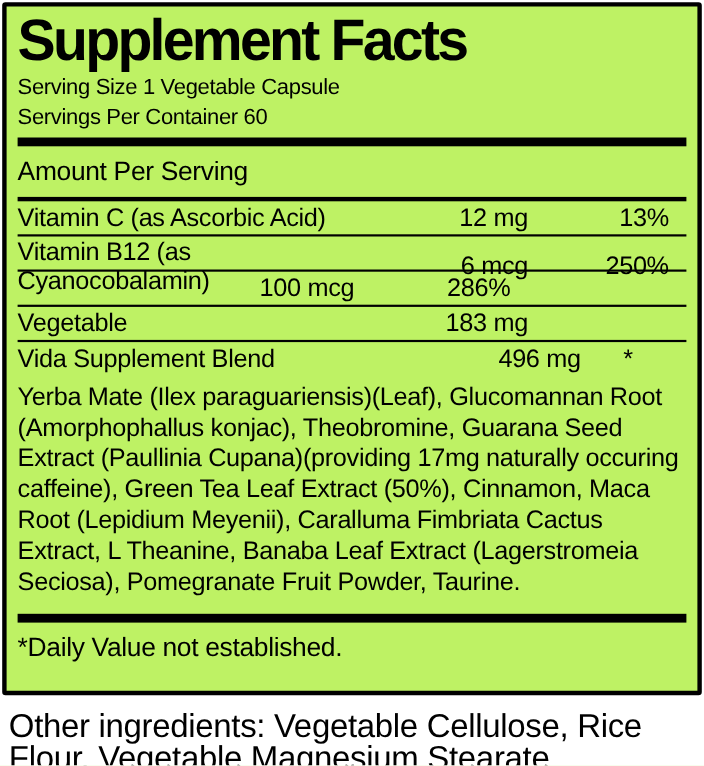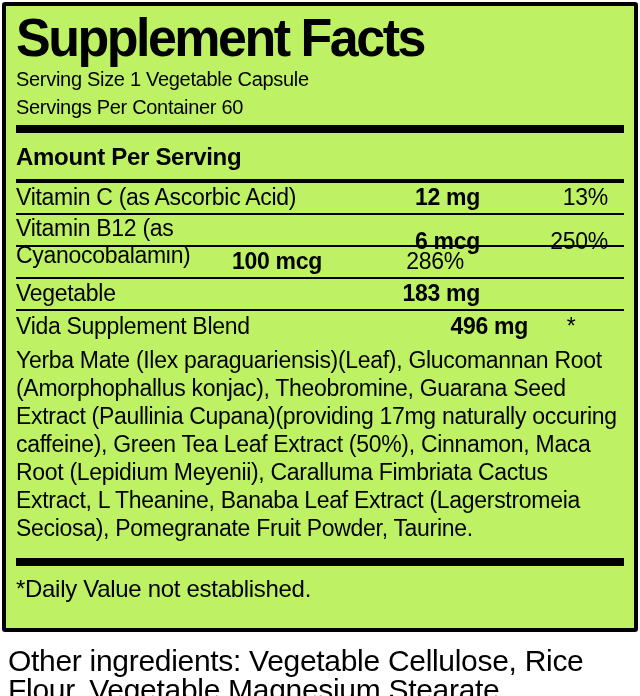--- a/index.html
+++ b/index.html
@@ -20,27 +20,27 @@
   .serving-line { font-size:20px; line-height:28px; letter-spacing:-0.3px; }
 
   .bar-thick { height:8px; background:#000; border:none; margin-top:4px; }
   .bar-medium { height:4px; background:#000; border:none; }
   .hairline { border-bottom:2px solid #000;gap:48px; }
 
   .header-row {
     display:flex; justify-content:space-between; align-items:flex-end;
     margin-top:10px; padding-bottom:8px;
   }
-  .header-row .h-label { font-size:24px; font-weight:bold; letter-spacing:-0.3px; }
+  .header-row .h-label { font-size:24px; font-weight:normal; letter-spacing:-0.3px; }
 
   .nutrient-row {
     display:grid; grid-template-columns:1fr 110px 96px; align-items:center;
     height:32px; font-size:23px; letter-spacing:-0.3px;
   }
-  .nutrient-row .amt { text-align:right;font-weight:bold; }
+  .nutrient-row .amt { text-align:right; }
   .nutrient-row .dv  { text-align:right; padding-right:16px; }
   .nutrient-row .dv.center { text-align:center; padding-right:10px; }
 
   .blend-desc {
     font-size:23px; line-height:28px; letter-spacing:-0.3px; margin-top:3px;
   }
 
   .footnote-bar { margin-top:16px; }
   .footnote { font-size:24px; line-height:28px; margin-top:9px; letter-spacing:-0.3px; }
 

